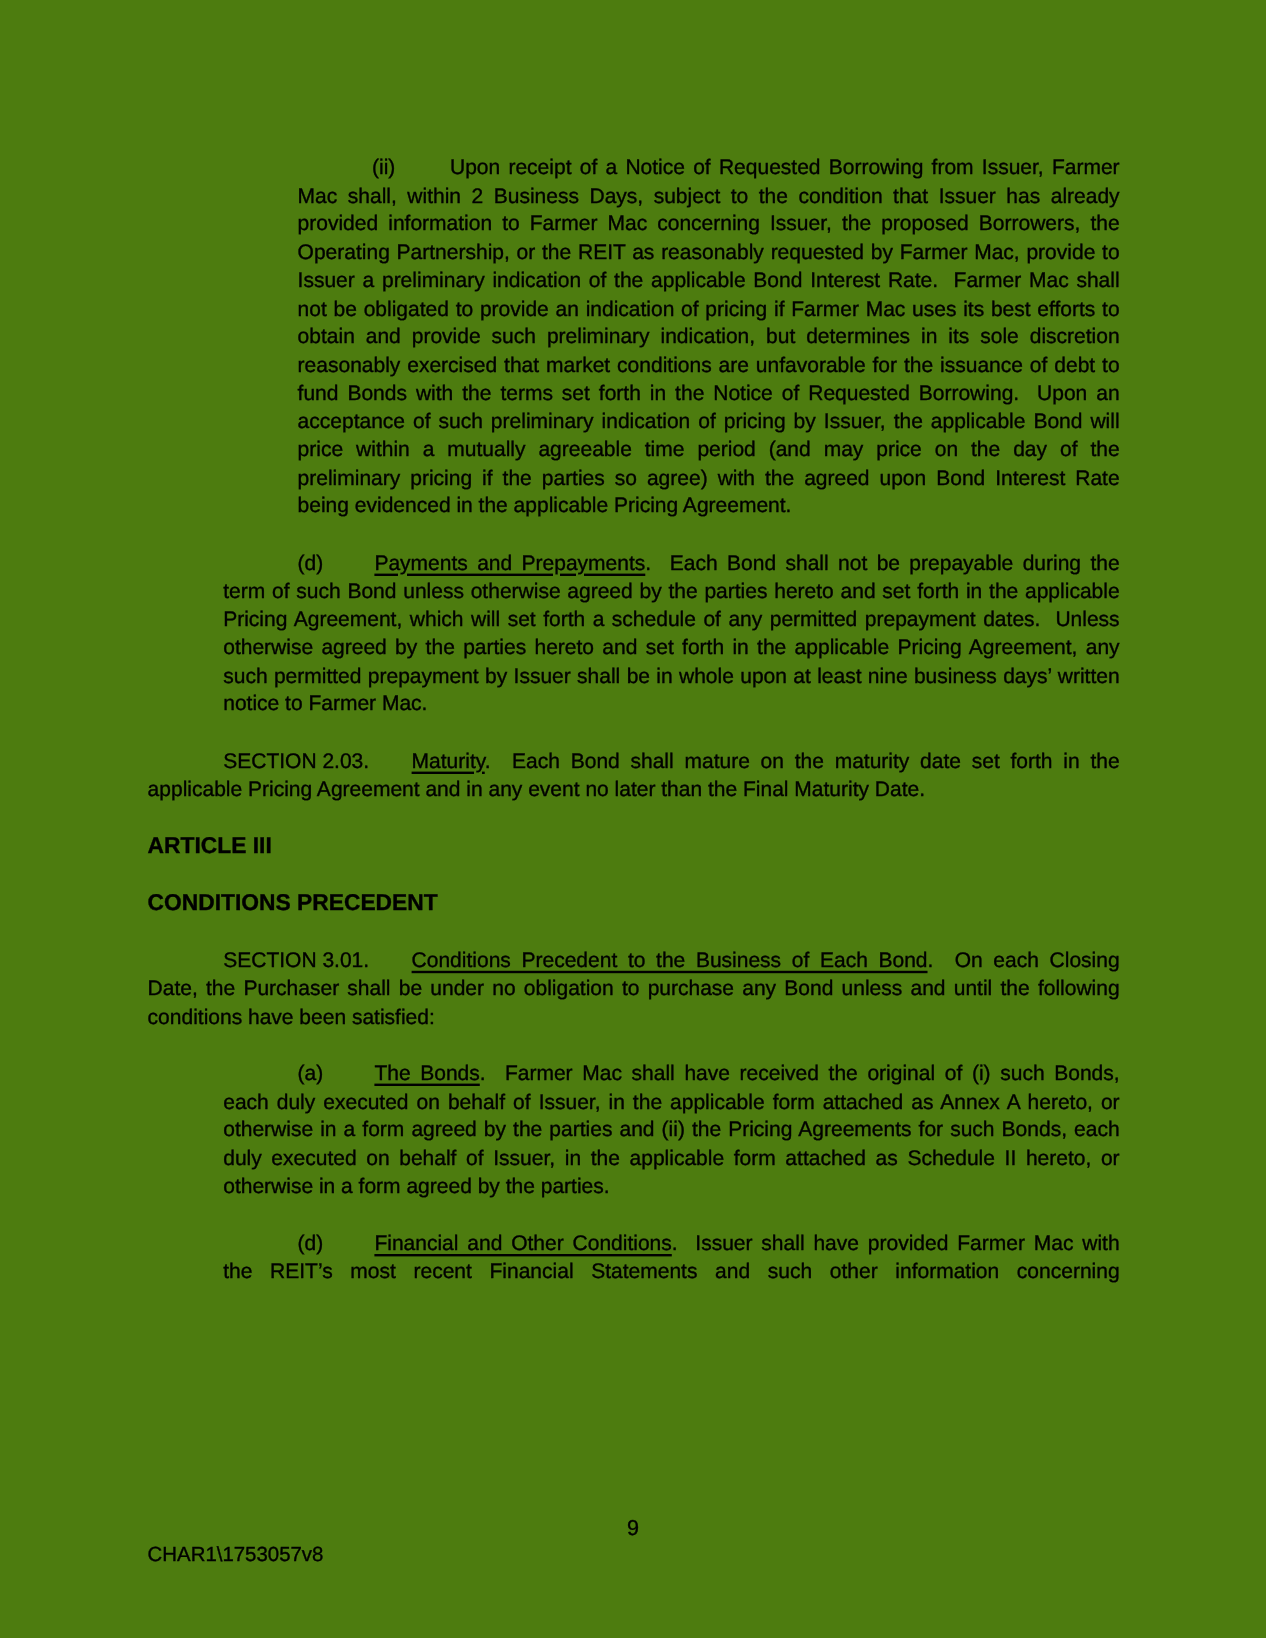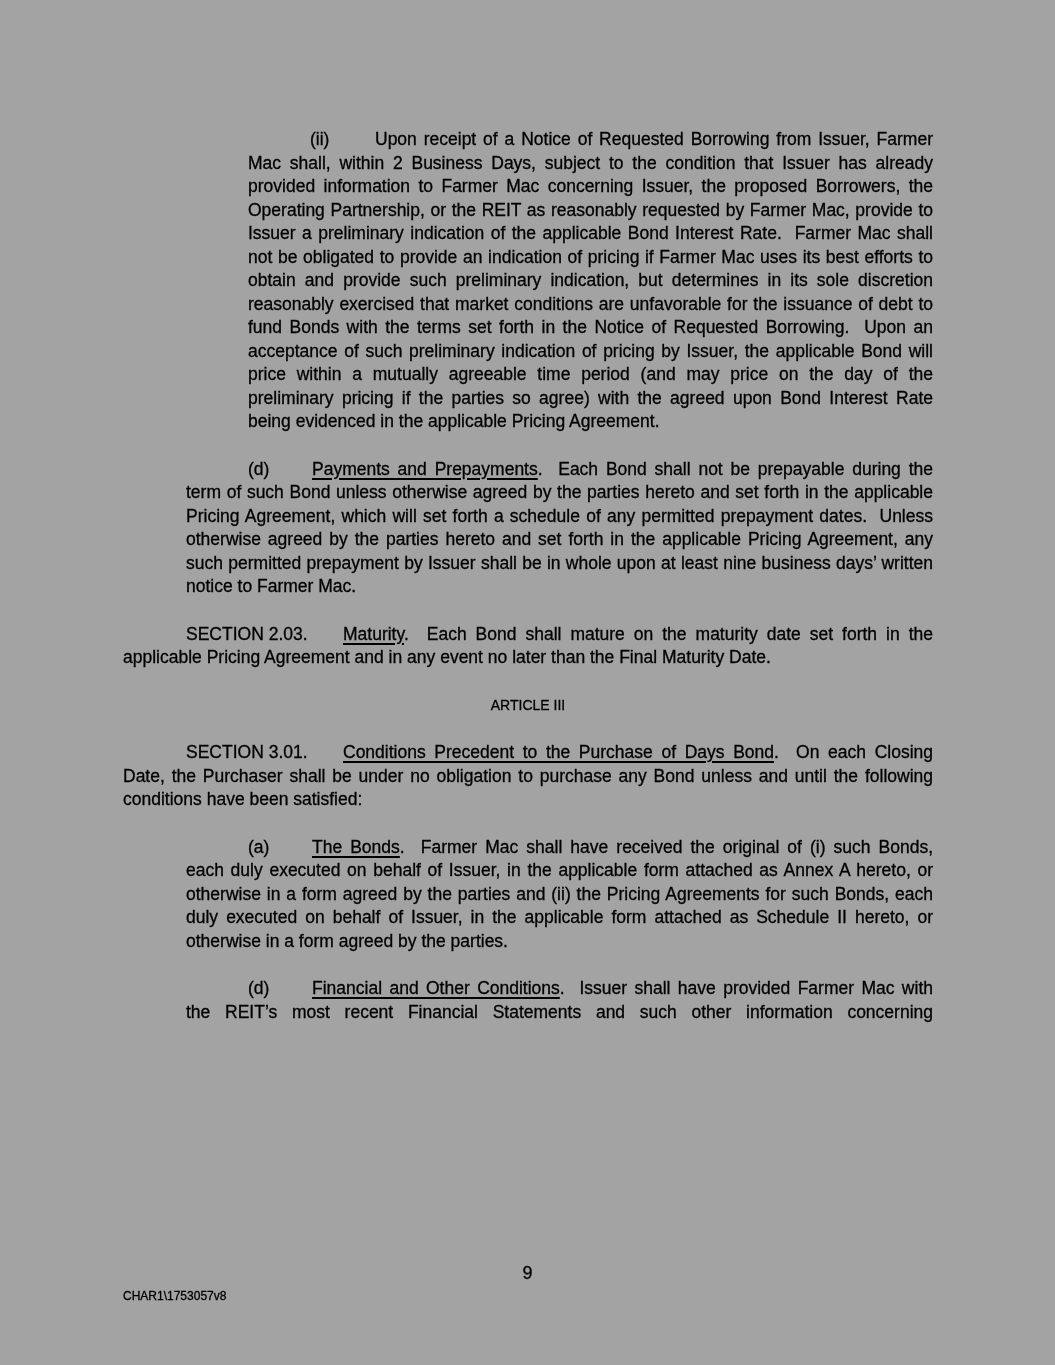--- a/index.html
+++ b/index.html
@@ -5,21 +5,21 @@
   * { margin:0; padding:0; box-sizing:border-box; }
   html,body { background:#ffffff; }
   body {
     font-family: "Liberation Sans", "DejaVu Sans", sans-serif;
     color:#000000;
   }
   .page {
     position:relative;
     width:1055px;
     height:1365px;
-    background:#a3a3a3;
+    background:#4d7c0f;
     overflow:hidden;
     -webkit-text-stroke:0.3px #000;
   }
   .content {
     position:absolute;
     left:123px;
     top:128px;
     width:810px;
     font-size:17.5px;
     line-height:23.5px;
@@ -30,63 +30,63 @@
   p.block-ii { margin-left:125px; text-indent:62px; }
   p.block-ii .lbl { display:inline-block; width:65px; text-indent:0; }
   
   p.item { margin-left:63px; text-indent:62px; }
   p.item .lbl { display:inline-block; width:64px; text-indent:0; }
   
   p.section { margin-left:0; text-indent:63px; }
   p.section .lbl { display:inline-block; width:157px; text-indent:0; }
   .u { text-decoration:underline; text-underline-offset:3px; text-decoration-thickness:1.5px; }
   .heading {
-    text-align:center;
-    font-weight:400;
-    font-size:14px;
+    font-weight:700;
+    font-size:19px;
     line-height:23.5px;
     margin-bottom:24px;
     text-indent:0;
   }
   h2.heading { margin-top:6px; }
   
   p.cut { text-align-last:justify; margin-bottom:0; }
   .page-number {
     position:absolute;
     top:1262px;
     left:0;
     width:1055px;
     text-align:center;
     font-size:18px;
     line-height:22px;
   }
   .doc-id {
     position:absolute;
     top:1288px;
     left:123px;
-    font-size:12px;
+    font-size:17px;
     line-height:16px;
   }
 </style>
 </head>
 <body>
 
 <div class="page">
   <div class="content">
 
     <p class="para block-ii"><span class="lbl">(ii)</span><span>Upon receipt of a Notice of Requested Borrowing from Issuer, Farmer Mac shall, within 2 Business Days, subject to the condition that Issuer has already provided information to Farmer Mac concerning Issuer, the proposed Borrowers, the Operating Partnership, or the REIT as reasonably requested by Farmer Mac, provide to Issuer a preliminary indication of the applicable Bond Interest Rate.&nbsp; Farmer Mac shall not be obligated to provide an indication of pricing if Farmer Mac uses its best efforts to obtain and provide such preliminary indication, but determines in its sole discretion reasonably exercised that market conditions are unfavorable for the issuance of debt to fund Bonds with the terms set forth in the Notice of Requested Borrowing.&nbsp; Upon an acceptance of such preliminary indication of pricing by Issuer, the applicable Bond will price within a mutually agreeable time period (and may price on the day of the preliminary pricing if the parties so agree) with the agreed upon Bond Interest Rate being evidenced in the applicable Pricing Agreement.</span></p>
 
     <p class="para item"><span class="lbl">(d)</span><span class="u">Payments and Prepayments</span><span>.&nbsp; Each Bond shall not be prepayable during the term of such Bond unless otherwise agreed by the parties hereto and set forth in the applicable Pricing Agreement, which will set forth a schedule of any permitted prepayment dates.&nbsp; Unless otherwise agreed by the parties hereto and set forth in the applicable Pricing Agreement, any such permitted prepayment by Issuer shall be in whole upon at least nine business days’ written notice to Farmer Mac.</span></p>
 
     <p class="para section"><span class="lbl">SECTION 2.03.</span><span class="u">Maturity</span><span>.&nbsp; Each Bond shall mature on the maturity date set forth in the applicable Pricing Agreement and in any event no later than the Final Maturity Date.</span></p>
 
     <h2 class="heading">ARTICLE III</h2>
 
+    <h3 class="heading">CONDITIONS PRECEDENT</h3>
 
-    <p class="para section"><span class="lbl">SECTION 3.01.</span><span class="u">Conditions Precedent to the Purchase of Days Bond</span><span>.&nbsp; On each Closing Date, the Purchaser shall be under no obligation to purchase any Bond unless and until the following conditions have been satisfied:</span></p>
+    <p class="para section"><span class="lbl">SECTION 3.01.</span><span class="u">Conditions Precedent to the Business of Each Bond</span><span>.&nbsp; On each Closing Date, the Purchaser shall be under no obligation to purchase any Bond unless and until the following conditions have been satisfied:</span></p>
 
     <p class="para item"><span class="lbl">(a)</span><span class="u">The Bonds</span><span>.&nbsp; Farmer Mac shall have received the original of (i) such Bonds, each duly executed on behalf of Issuer, in the applicable form attached as Annex A hereto, or otherwise in a form agreed by the parties and (ii) the Pricing Agreements for such Bonds, each duly executed on behalf of Issuer, in the applicable form attached as Schedule II hereto, or otherwise in a form agreed by the parties.</span></p>
 
 
 
     <p class="para item cut"><span class="lbl">(d)</span><span class="u">Financial and Other Conditions</span><span>.&nbsp; Issuer shall have provided Farmer Mac with the REIT’s most recent Financial Statements and such other information concerning</span></p>
 
   </div>
 
   <div class="page-number">9</div>

